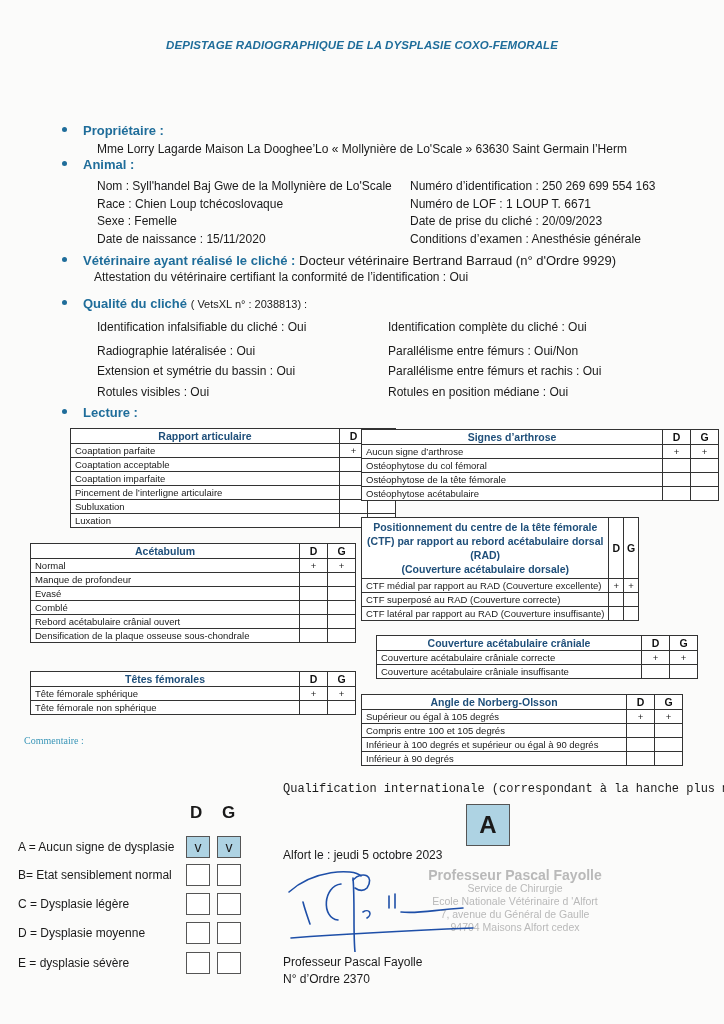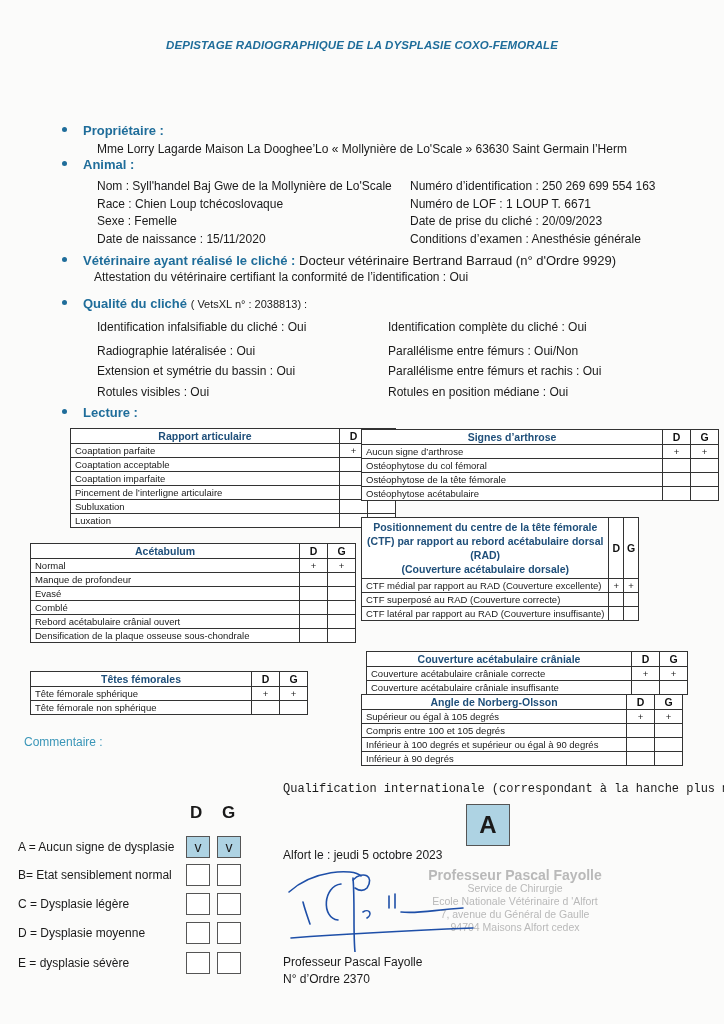--- a/index.html
+++ b/index.html
@@ -11,21 +11,21 @@
   .bullet-h .dot { display: inline-block; width: 5px; height: 5px; border-radius: 50%; background: #1f6d9a; margin-right: 16px; vertical-align: middle; position: relative; top: -2px; }
   .bullet-h .extra { color: #1a1a1a; font-weight: normal; }
   .bullet-h .extra.small { font-size: 11px; }
   .txt { font-size: 12px; white-space: nowrap; }
   table.t { position: absolute; border-collapse: collapse; background: #fff; font-size: 9.5px; }
   table.t td, table.t th { border: 1px solid #333; padding: 0 4px; height: 14px; white-space: nowrap; }
   table.t th { color: #1f4f7a; font-weight: bold; font-size: 10.5px; text-align: center; height: 15px; }
   table.t th.dg { color: #111; }
   table.t td.m { text-align: center; width: 28px; padding: 0; }
   table.t th.dg { width: 28px; padding: 0; }
-  .comment { left: 24px; top: 735px; color: #3a96b8; font-size: 12px; }
+  .comment { left: 24px; top: 735px; color: #3a96b8; font-size: 10px; font-family: Liberation Serif, serif; }
   .dg-head { top: 803px; font-weight: bold; font-size: 17px; }
   .grade-label { left: 18px; font-size: 12px; }
   .box { width: 24px; height: 22px; border: 1px solid #555; background: #fff; text-align: center; line-height: 20px; font-size: 14px; }
   .box.checked { background: #aed3e3; }
   .qual-box { left: 466px; top: 804px; width: 44px; height: 42px; background: #aed3e3; border: 1px solid #555; text-align: center; line-height: 40px; font-weight: bold; font-size: 24px; }
   .stamp { color: #b9b9b9; text-align: center; line-height: 13px; font-size: 10.5px; }
   .stamp .big { font-size: 14px; font-weight: bold; }
 </style>
 </head>
 <body>
@@ -149,21 +149,21 @@
         <td class="m"></td>
       </tr>
   <tr>
         <td>Densification de la plaque osseuse sous-chondrale</td>
         <td class="m"></td>
         <td class="m"></td>
       </tr>
 </tbody>
   </table>
 
-<table class="t" style="left:30px; top:671px; width:278px;">
+<table class="t" style="left:30px; top:671px; width:326px;">
   <tbody>
       <tr>
         <th>Têtes fémorales</th>
         <th class="dg">D</th>
         <th class="dg">G</th>
       </tr>
   <tr>
         <td>Tête fémorale sphérique</td>
         <td class="m">+</td>
         <td class="m">+</td>
@@ -229,21 +229,21 @@
         <td class="m"></td>
       </tr>
   <tr>
         <td>CTF latéral par rapport au RAD (Couverture insuffisante)</td>
         <td class="m"></td>
         <td class="m"></td>
       </tr>
 </tbody>
   </table>
 
-<table class="t" style="left:366px; top:635px; width:322px;margin-top:16px;">
+<table class="t" style="left:376px; top:635px; width:322px;">
   <tbody>
       <tr>
         <th>Couverture acétabulaire crâniale</th>
         <th class="dg">D</th>
         <th class="dg">G</th>
       </tr>
   <tr>
         <td>Couverture acétabulaire crâniale correcte</td>
         <td class="m">+</td>
         <td class="m">+</td>

